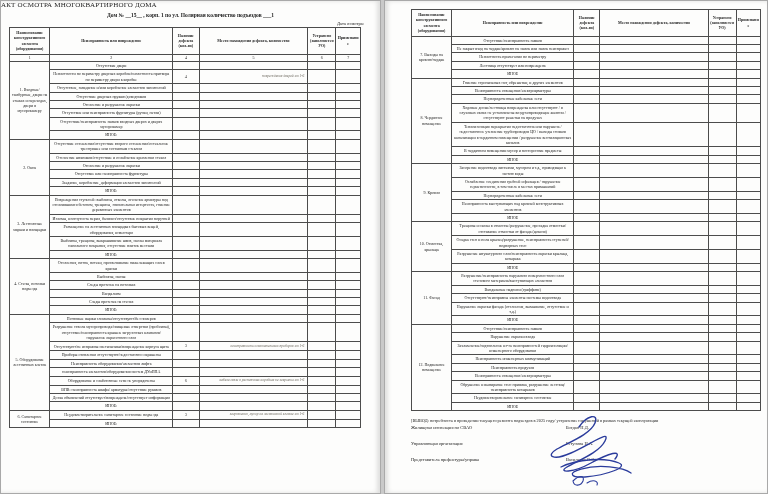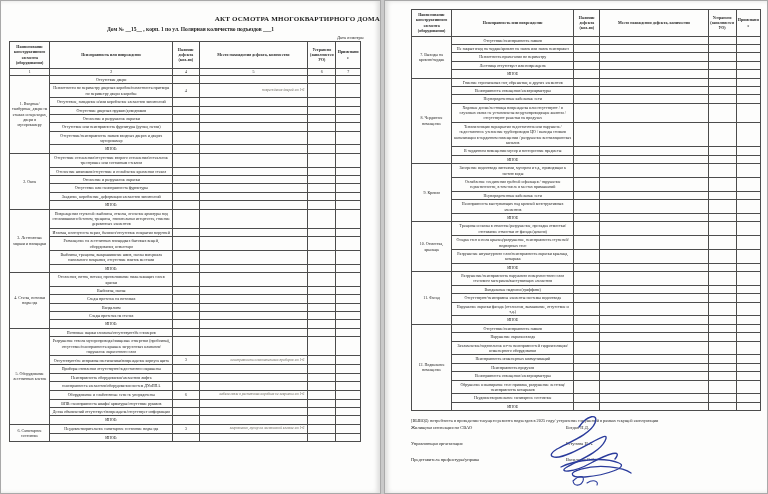--- a/index.html
+++ b/index.html
@@ -3,21 +3,21 @@
 <meta charset="utf-8">
 <style>
   * { margin:0; padding:0; box-sizing:border-box; -webkit-text-size-adjust:none; }
   html,body { width:768px; height:494px; overflow:hidden; background:#c9c9c9; }
   body { font-family:"Liberation Serif", serif; color:#1c1c1c; }
   .spread { display:flex; width:768px; height:494px; }
   .page { background:#fdfdfc; border:1px solid #a9a9a9; position:relative; overflow:hidden; }
   .page-left  { width:381px; height:494px; box-shadow: inset -3px 0 4px rgba(0,0,0,.12); }
   .page-right { width:384px; height:494px; margin-left:3px; box-shadow: inset 3px 0 4px rgba(0,0,0,.12); }
 
-  .doc-title { text-align:right; font-weight:bold; font-size:7px; margin-top:14px; letter-spacing:.2px; }
+  .doc-title { text-align:left; font-weight:normal; font-size:7px; letter-spacing:.2px; }
   .doc-subtitle { text-align:center; font-weight:bold; font-size:5.5px; margin-top:3px; }
   .date-label { text-align:right; font-size:4.5px; margin:3px 16px 1px 0; }
 
   table { border-collapse:collapse; table-layout:fixed; }
   .page-left table  { width:352px; margin:0 0 0 8px; }
   .page-right table { width:350px; margin:8px 0 0 26px; }
   td { border:0.6px solid #4c4c4c; font-size:4px; line-height:1.35; padding:1px 2px; vertical-align:middle; text-align:center; word-wrap:break-word; }
   td.hdr { font-weight:bold; font-size:4px; padding:2px 1px; }
   td.num { font-size:4px; padding:0.5px; }
   td.sec { font-size:4px; padding:1px; }

